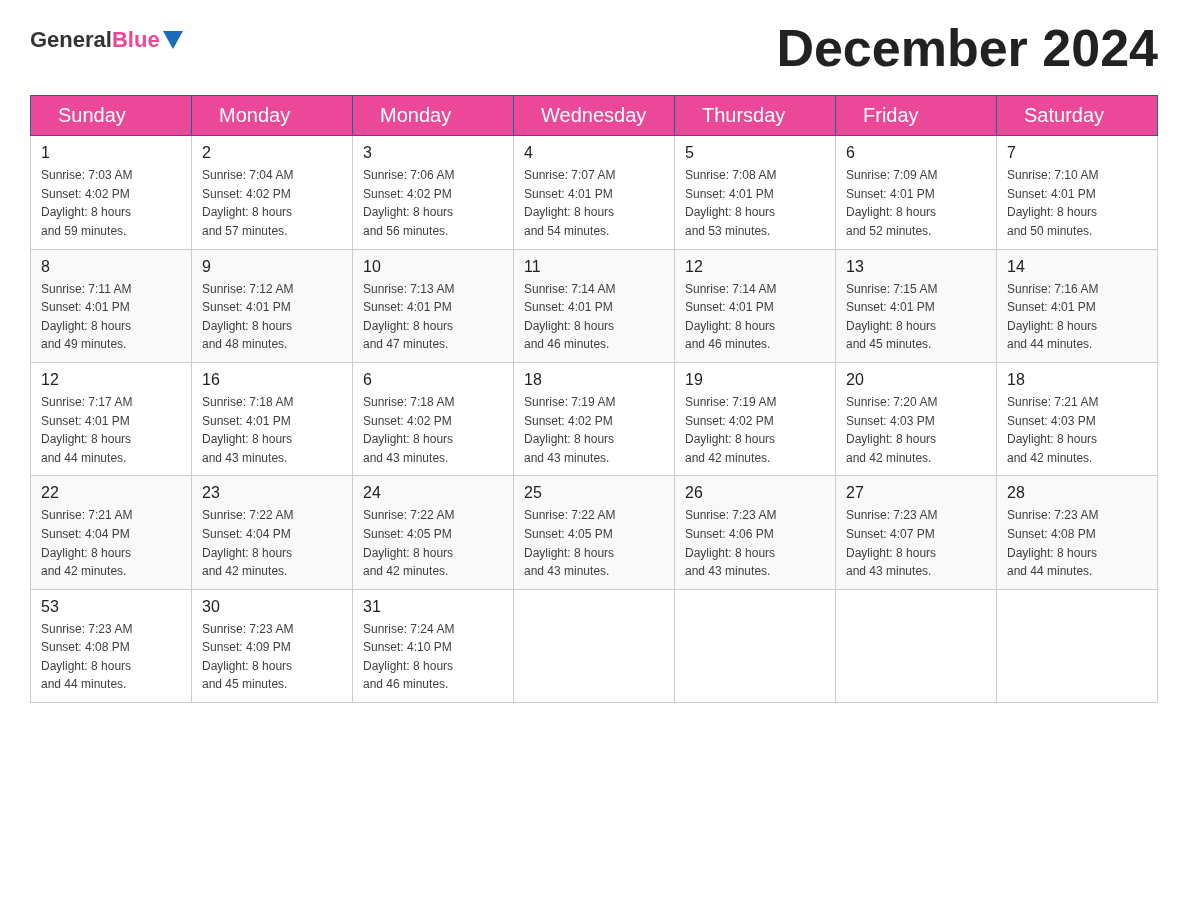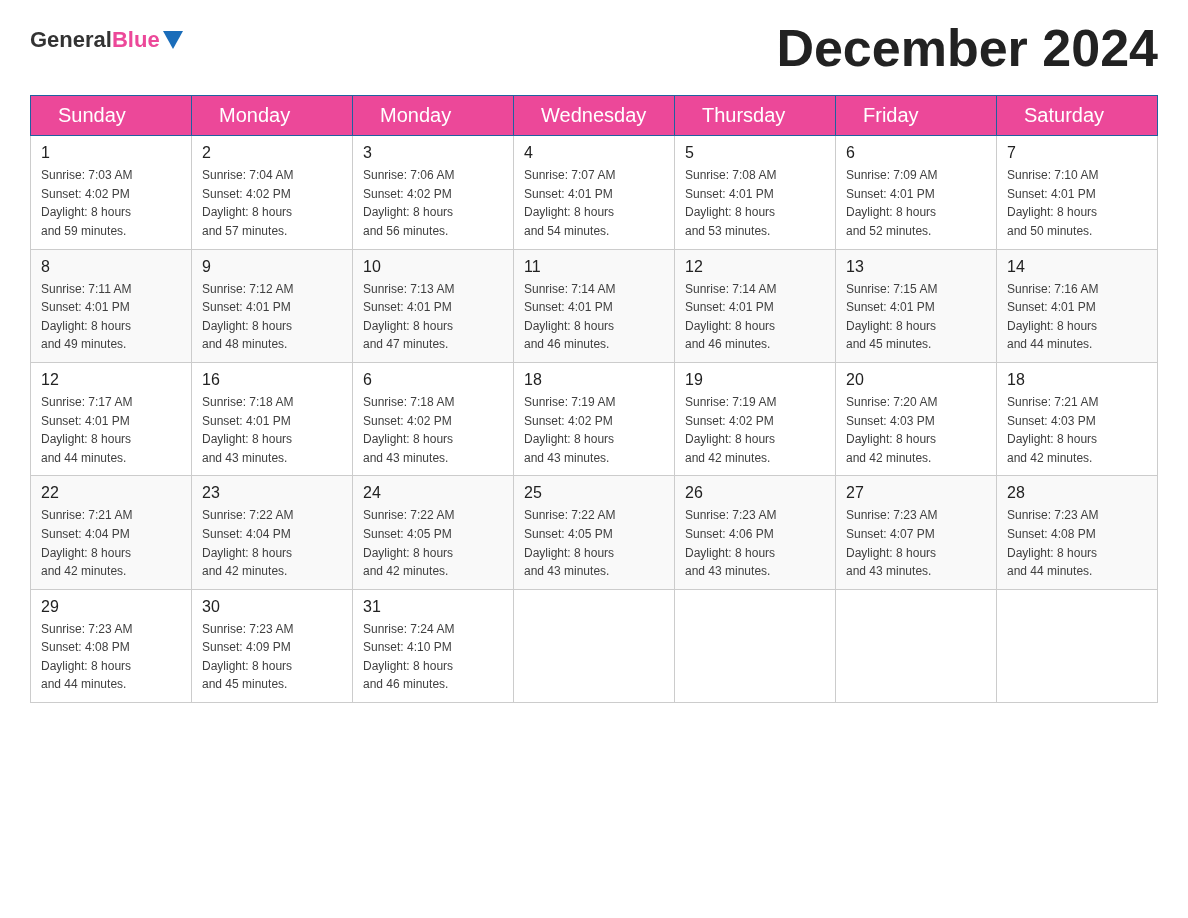--- a/index.html
+++ b/index.html
@@ -393,21 +393,21 @@
         <div class="day-info">
           Sunrise: 7:23 AM<br>
           Sunset: 4:08 PM<br>
           Daylight: 8 hours<br>
           and 44 minutes.
         </div>
       </td>
       </tr>
       <tr>
         <td>
-        <span class="day-num">29</span>
+        <span class="day-num">53</span>
         <div class="day-info">
           Sunrise: 7:23 AM<br>
           Sunset: 4:08 PM<br>
           Daylight: 8 hours<br>
           and 44 minutes.
         </div>
       </td>
         <td>
         <span class="day-num">30</span>
         <div class="day-info">

